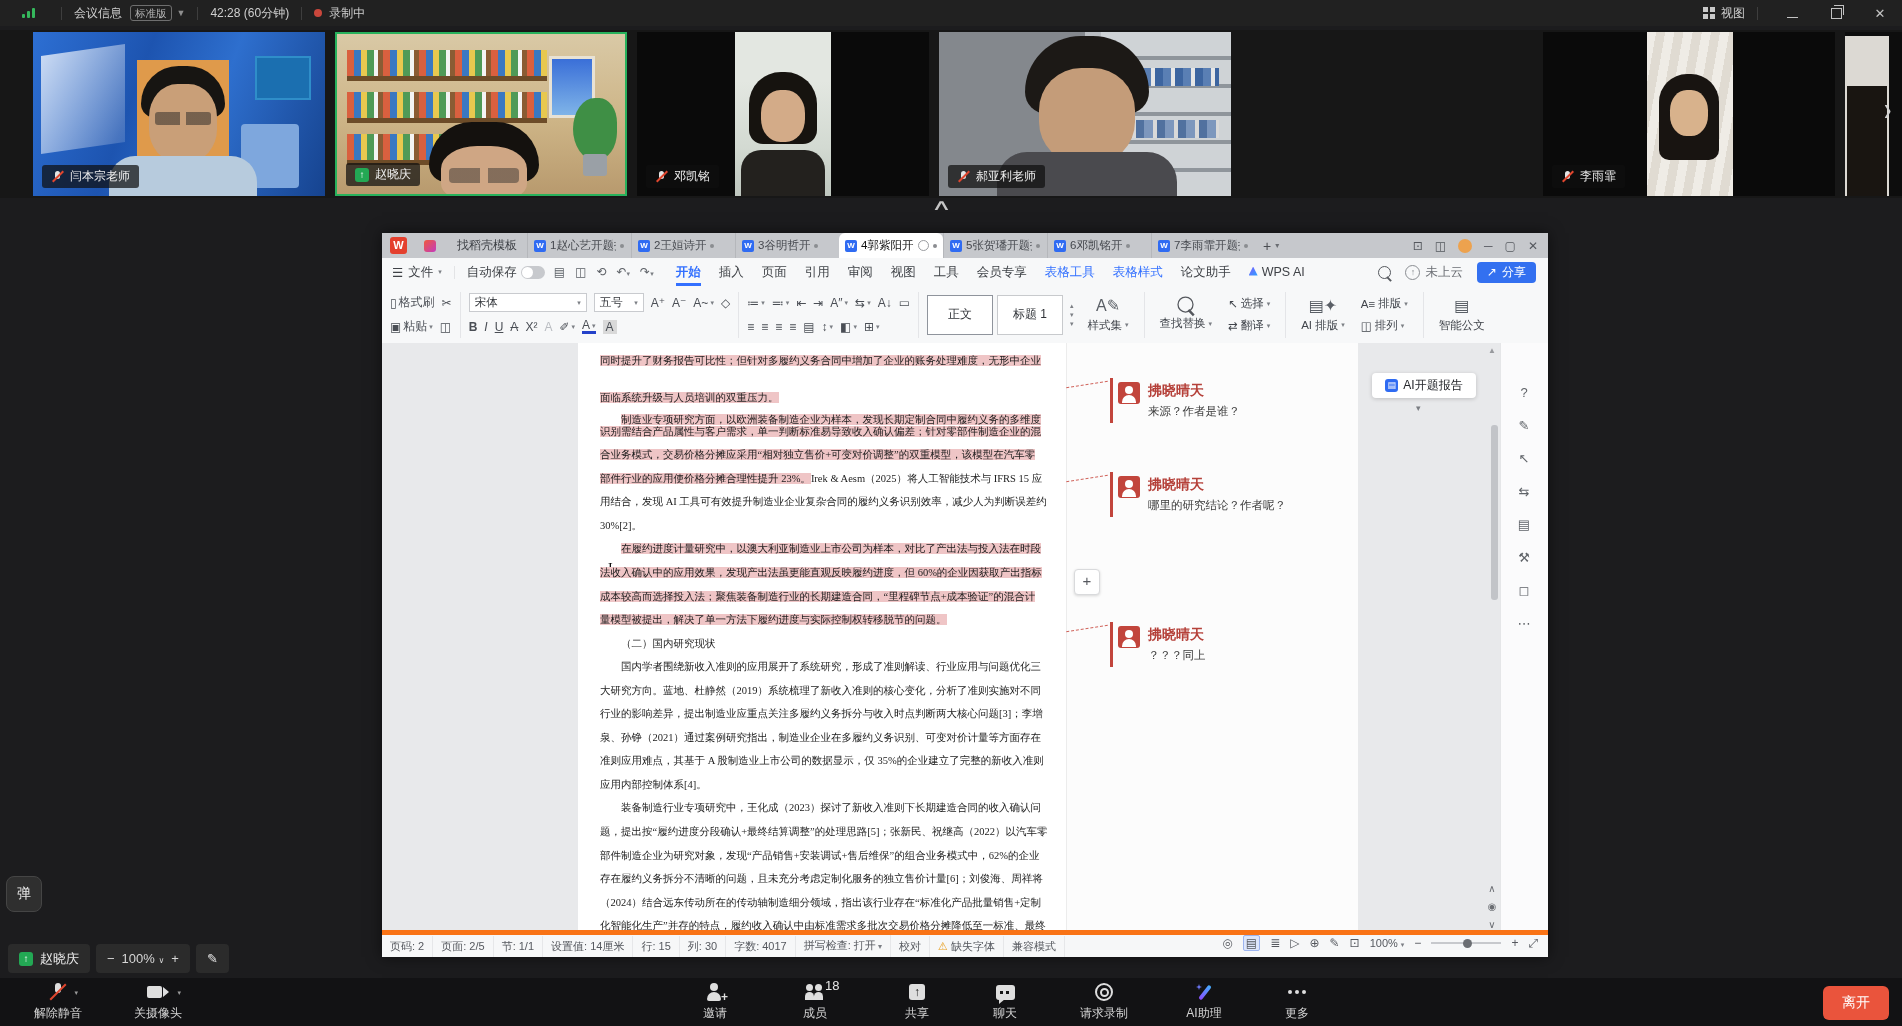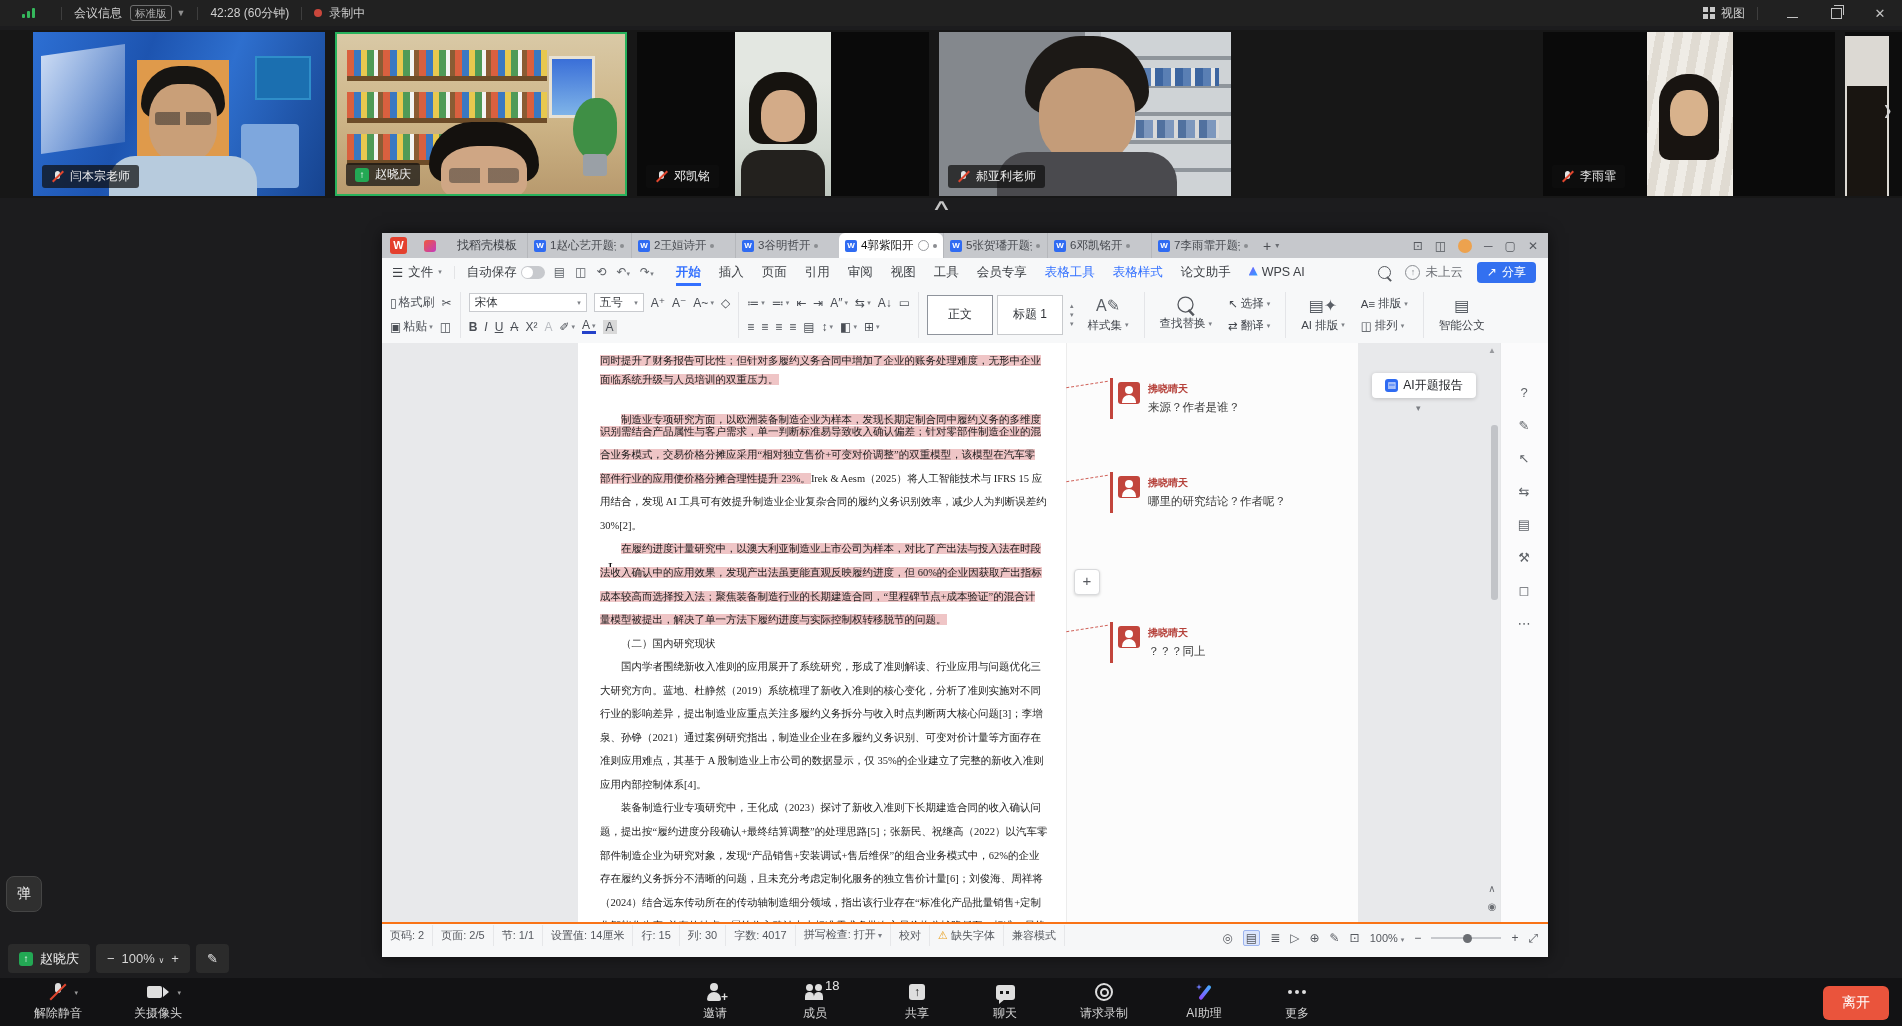--- a/index.html
+++ b/index.html
@@ -159,36 +159,36 @@
   .dline{position:absolute;left:218px;width:456px;height:24px;line-height:23.6px;font-size:10.5px;color:#1c1c1c;
          font-family:"Liberation Serif","DejaVu Serif",serif;white-space:nowrap;overflow:hidden;}
   .dline.ind{padding-left:21px;}
   .sh{background:#efc5c6;}
   .su{text-align:right;}
   .ccard{position:absolute;left:728px;width:246px;display:flex;gap:8px;padding:4px 0 4px 8px;}
   .cbar{position:absolute;left:0;top:0;bottom:0;width:3px;background:#c2453c;}
   .cavatar{width:22px;height:22px;border-radius:3px;background:#c2453c;position:relative;flex:none;}
   .cavatar::before{content:"";position:absolute;left:7px;top:4px;width:8px;height:8px;border-radius:50%;background:#fff;}
   .cavatar::after{content:"";position:absolute;left:4px;top:13px;width:14px;height:8px;border-radius:7px 7px 0 0;background:#fff;}
-  .cname{color:#b5413a;font-weight:bold;font-size:10px;margin-bottom:4px;}
+  .cname{color:#b5413a;font-weight:bold;font-size:14px;margin-bottom:4px;}
   .ctext{color:#3c3c3c;font-size:11.5px;font-family:"Liberation Serif","DejaVu Serif",serif;}
   .conn{position:absolute;left:684px;width:42px;border-top:1px dashed #d0645c;transform:rotate(-9deg);}
   .addcmt{position:absolute;left:692px;top:226px;width:24px;height:24px;background:#fff;border:1px solid #d9dadc;
           border-radius:4px;box-shadow:0 1px 3px rgba(0,0,0,.15);text-align:center;line-height:22px;font-size:15px;color:#55585e;}
   .ibeam{position:absolute;left:226px;top:218px;font-family:"Liberation Serif",serif;font-size:14px;color:#111;}
   .aibtn{position:absolute;left:990px;top:30px;width:104px;height:25px;background:#fff;border-radius:4px;
          box-shadow:0 1px 4px rgba(0,0,0,.18);display:flex;align-items:center;justify-content:center;gap:5px;font-size:12px;color:#24262b;}
   .aibic{width:13px;height:13px;background:#2f6bf2;border-radius:3px;color:#fff;font-size:9px;line-height:13px;text-align:center;}
   .aibtn-caret{position:absolute;left:1034px;top:60px;color:#7a7d82;font-size:9px;}
   .vthumb{position:absolute;left:1109px;top:82px;width:7px;height:175px;background:#c2c4c8;border-radius:3px;}
   .vup{position:absolute;left:1106px;top:3px;color:#97999d;font-size:8px;}
   .pgnav{position:absolute;left:1100px;width:20px;text-align:center;color:#6a6d72;font-size:10px;}
   
-  .wstatus{position:absolute;left:0;bottom:11px;width:100%;height:22px;background:#f6f7f8;border-top:2px solid #f97316;
-           display:flex;align-items:flex-end;font-size:11px;color:#55585e;}
+  .wstatus{position:absolute;left:0;bottom:0;width:100%;height:22px;background:#f6f7f8;border-top:5px solid #f97316;
+           display:flex;align-items:flex-start;font-size:11px;color:#55585e;}
   .sitem{padding:0 8px;border-right:1px solid #e6e7e9;white-space:nowrap;line-height:21px;}
   .sitem .mini{font-style:normal;font-size:8px;color:#7c7f85;}
   .warnic{font-style:normal;color:#e8a020;margin-right:3px;}
   .wstat-right{margin-left:auto;display:flex;align-items:center;gap:10px;padding-right:10px;}
   .vic{color:#55585e;font-size:12px;}
   .vic.sel{background:#dde6fb;border:1px solid #9cb4ef;border-radius:2px;padding:0 2px;}
   .zslider{position:relative;width:70px;height:2px;background:#c7c9cd;}
   .zslider::before{content:"";position:absolute;left:32px;top:-3.5px;width:9px;height:9px;border-radius:50%;background:#6b6e73;}
   
   .danmu{position:absolute;left:6px;top:876px;width:34px;height:34px;background:#2f2f2f;border:1px solid #454545;
@@ -547,21 +547,21 @@
       </div>
       <span class="aibtn-caret">▾</span>
       <span class="vup">▲</span>
       <div class="vthumb"></div>
       <span class="pgnav" style="top:540px;">∧</span>
       <span class="pgnav" style="top:558px;">◉</span>
       <span class="pgnav" style="top:576px;">∨</span>
       <div class="addcmt">+</div>
       <span class="ibeam">I</span>
     <div class="dline" style="top: 6px;"><span class="sh">同时提升了财务报告可比性；但针对多履约义务合同中增加了企业的账务处理难度，无形中企业</span></div>
-        <div class="dline" style="top: 25px;"><span class="sh">面临系统升级与人员培训的双重压力。</span></div>
+        <div class="dline" style="top: 43px;"><span class="sh">面临系统升级与人员培训的双重压力。</span></div>
         <div class="dline ind" style="top: 65px;"><span class="sh">制造业专项研究方面，以欧洲装备制造企业为样本，发现长期定制合同中履约义务的多维度</span></div>
         <div class="dline" style="top: 76.65px;"><span class="sh">识别需结合产品属性与客户需求，单一判断标准易导致收入确认偏差；针对零部件制造企业的混</span></div>
         <div class="dline" style="top: 100.2px;"><span class="sh">合业务模式，交易价格分摊应采用“相对独立售价+可变对价调整”的双重模型，该模型在汽车零</span></div>
         <div class="dline" style="top: 123.75px;"><span class="sh">部件行业的应用使价格分摊合理性提升 23%。</span><span class="su">Irek &amp; Aesm（2025）</span><span>将人工智能技术与 IFRS 15 应</span></div>
         <div class="dline" style="top: 147.3px;"><span>用结合，发现 AI 工具可有效提升制造业企业复杂合同的履约义务识别效率，减少人为判断误差约</span></div>
         <div class="dline" style="top: 170.85px;"><span>30%[2]。</span></div>
         <div class="dline ind" style="top: 194.4px;"><span class="sh">在履约进度计量研究中，以澳大利亚制造业上市公司为样本，对比了产出法与投入法在时段</span></div>
         <div class="dline" style="top: 217.95px;"><span class="sh">法收入确认中的应用效果，发现产出法虽更能直观反映履约进度，但 60%的企业因获取产出指标</span></div>
         <div class="dline" style="top: 241.5px;"><span class="sh">成本较高而选择投入法；聚焦装备制造行业的长期建造合同，“里程碑节点+成本验证”的混合计</span></div>
         <div class="dline" style="top: 265.05px;"><span class="sh">量模型被提出，解决了单一方法下履约进度与实际控制权转移脱节的问题。</span></div>

